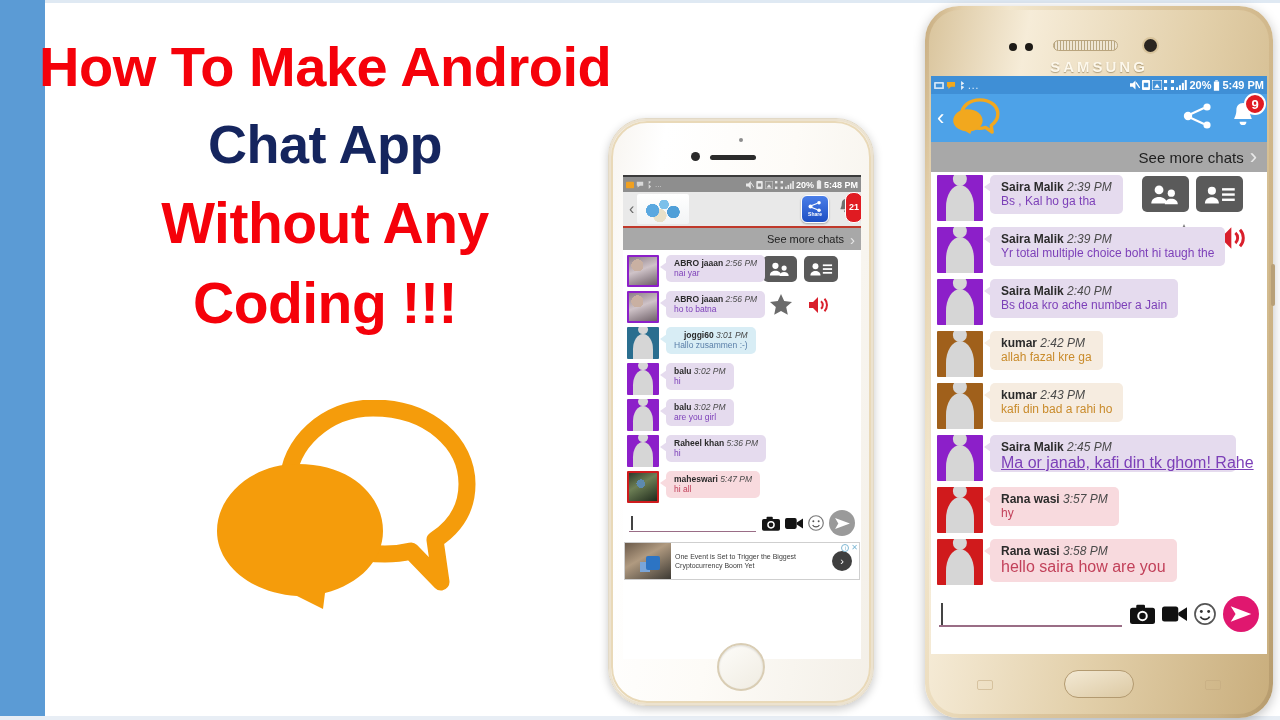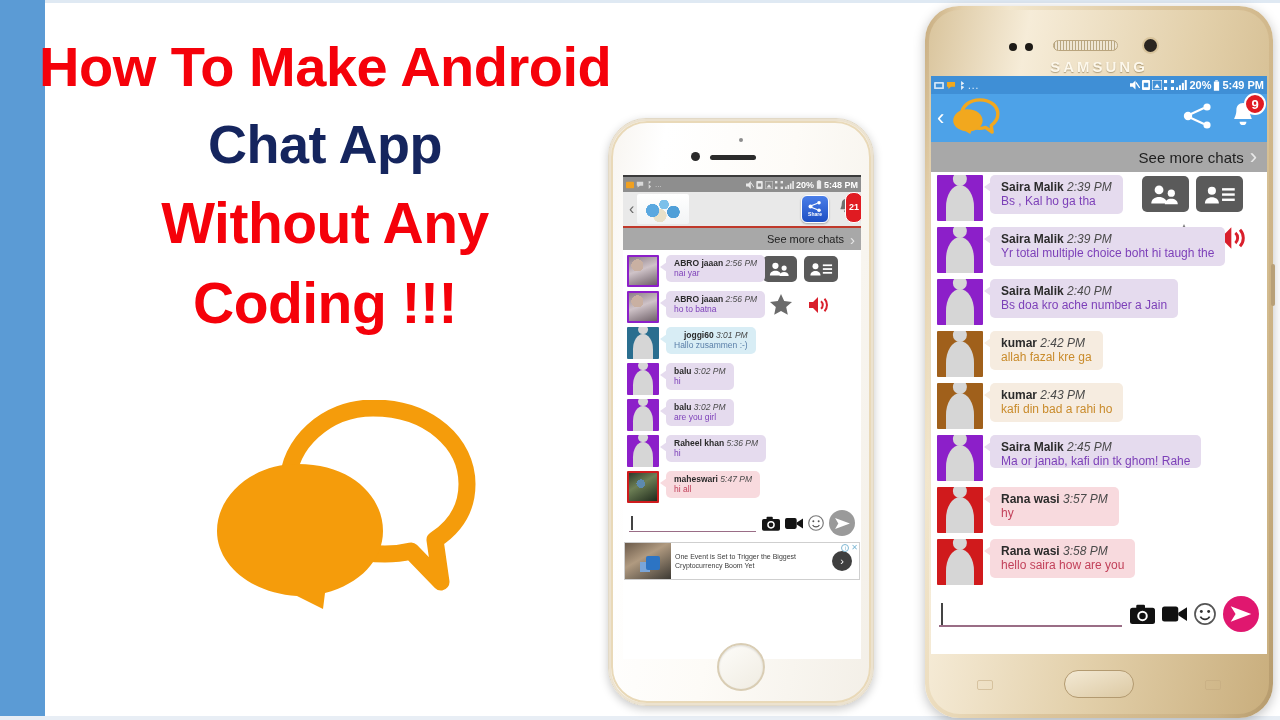--- a/index.html
+++ b/index.html
@@ -764,39 +764,39 @@
               <div class="b-head" style="font-size: 12px;"><span class="b-name">kumar</span><span class="b-time"> 2:43 PM</span></div>
               <div class="b-text" style="font-size: 12px;">kafi din bad a rahi ho</div>
             </div>
           </div>
           <div class="msg" style="padding: 3px 6px;">
             <div class="avatar" style="width: 46px; height: 46px; background: rgb(140, 31, 201);">
               <div class="silh"></div>
             </div>
             <div class="bubble th-purple" style="padding: 5px 11px 0;">
               <div class="b-head" style="font-size: 12px;"><span class="b-name">Saira Malik</span><span class="b-time"> 2:45 PM</span></div>
-              <div class="b-text" style="font-size: 12px;">Ma or janab, kafi din tk ghom! Rahe</div>
+              <div class="b-text" style="font-size: 16px; text-decoration: underline;">Ma or janab, kafi din tk ghom! Rahe</div>
             </div>
           </div>
           <div class="msg" style="padding: 3px 6px;">
             <div class="avatar" style="width: 46px; height: 46px; background: rgb(208, 26, 28);">
               <div class="silh"></div>
             </div>
             <div class="bubble th-pink" style="padding: 5px 11px 6px;">
               <div class="b-head" style="font-size: 12px;"><span class="b-name">Rana wasi</span><span class="b-time"> 3:57 PM</span></div>
               <div class="b-text" style="font-size: 12px;">hy</div>
             </div>
           </div>
           <div class="msg" style="padding: 3px 6px;">
             <div class="avatar" style="width: 46px; height: 46px; background: rgb(208, 26, 28);">
               <div class="silh"></div>
             </div>
             <div class="bubble th-pink" style="padding: 5px 11px 6px;">
               <div class="b-head" style="font-size: 12px;"><span class="b-name">Rana wasi</span><span class="b-time"> 3:58 PM</span></div>
-              <div class="b-text" style="font-size: 12px; text-align: center;">hello saira how are you</div>
+              <div class="b-text" style="font-size: 16px; text-align: center;">hello saira how are you</div>
             </div>
           </div>
         </div>
 
       <div class="composer" style="padding:8px 8px 10px 8px;gap:8px;">
         <div class="cmp-input" style="height:26px;border-bottom-width:2px;">
           <span class="caret" style="height:22px;width:2px;"></span>
         </div>
         <span class="cmp-icons" style="gap:7px;">
           <svg width="25" height="20" viewBox="0 0 20 16">

